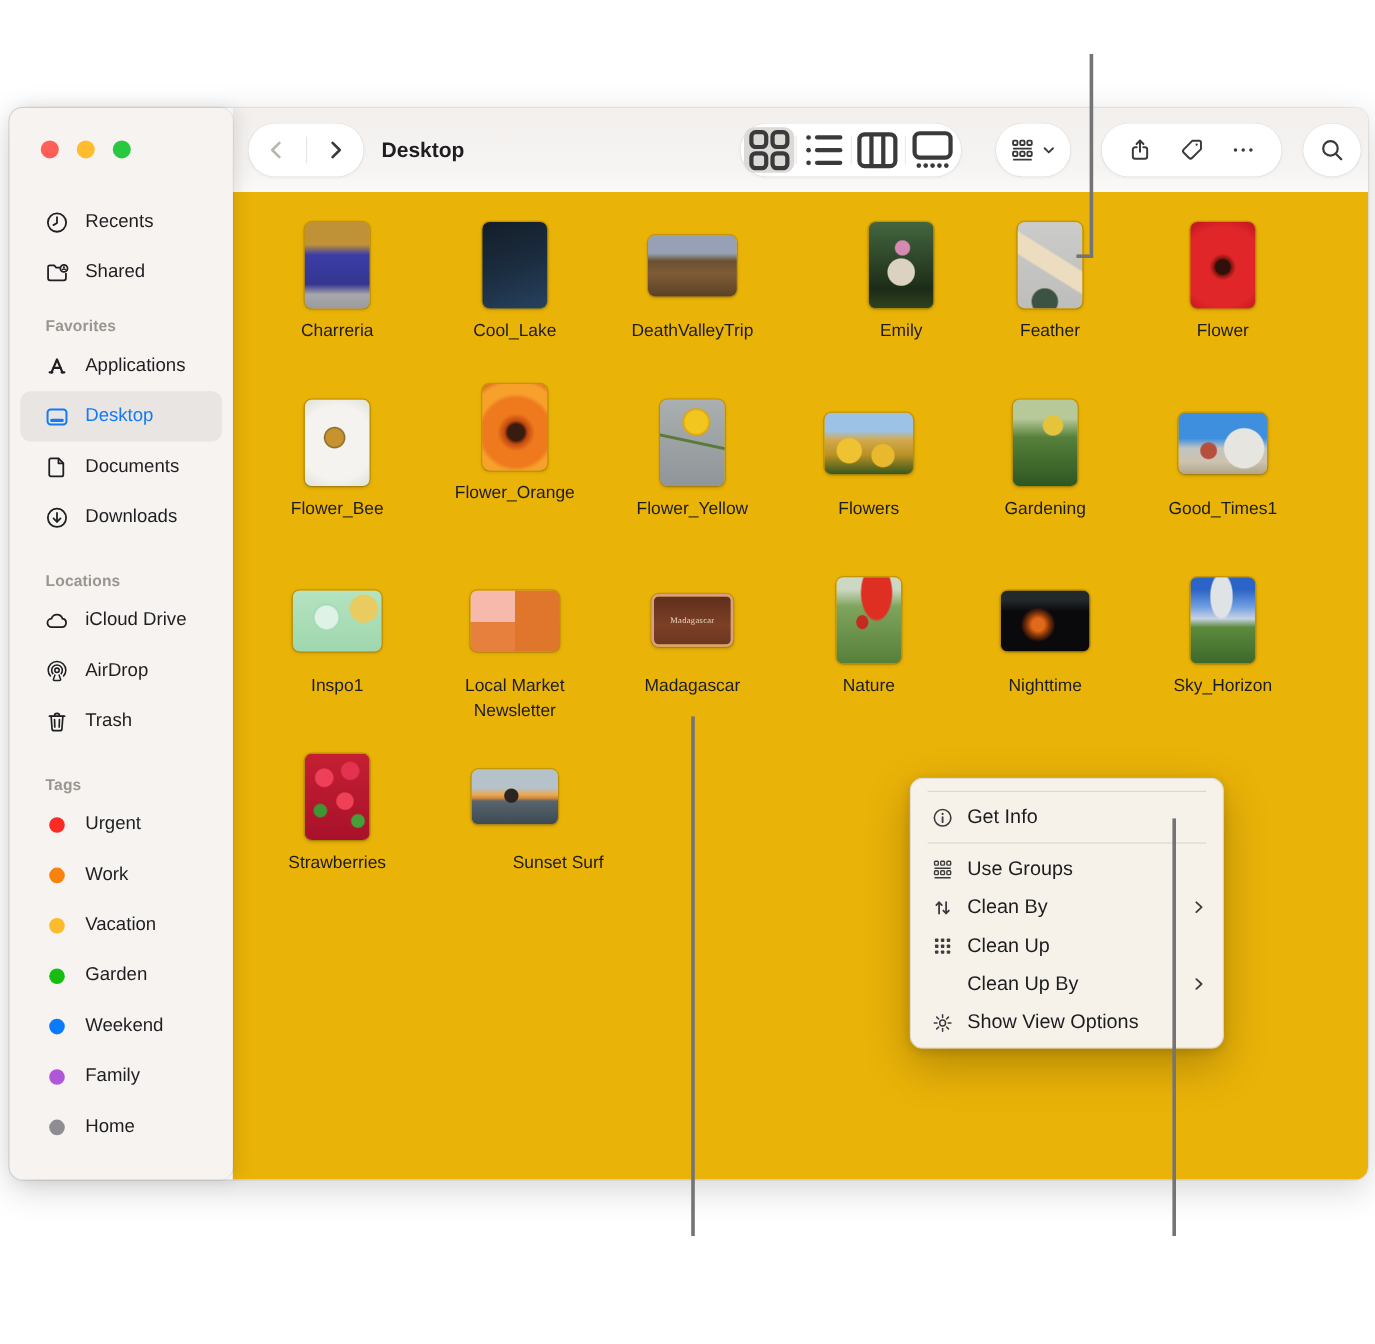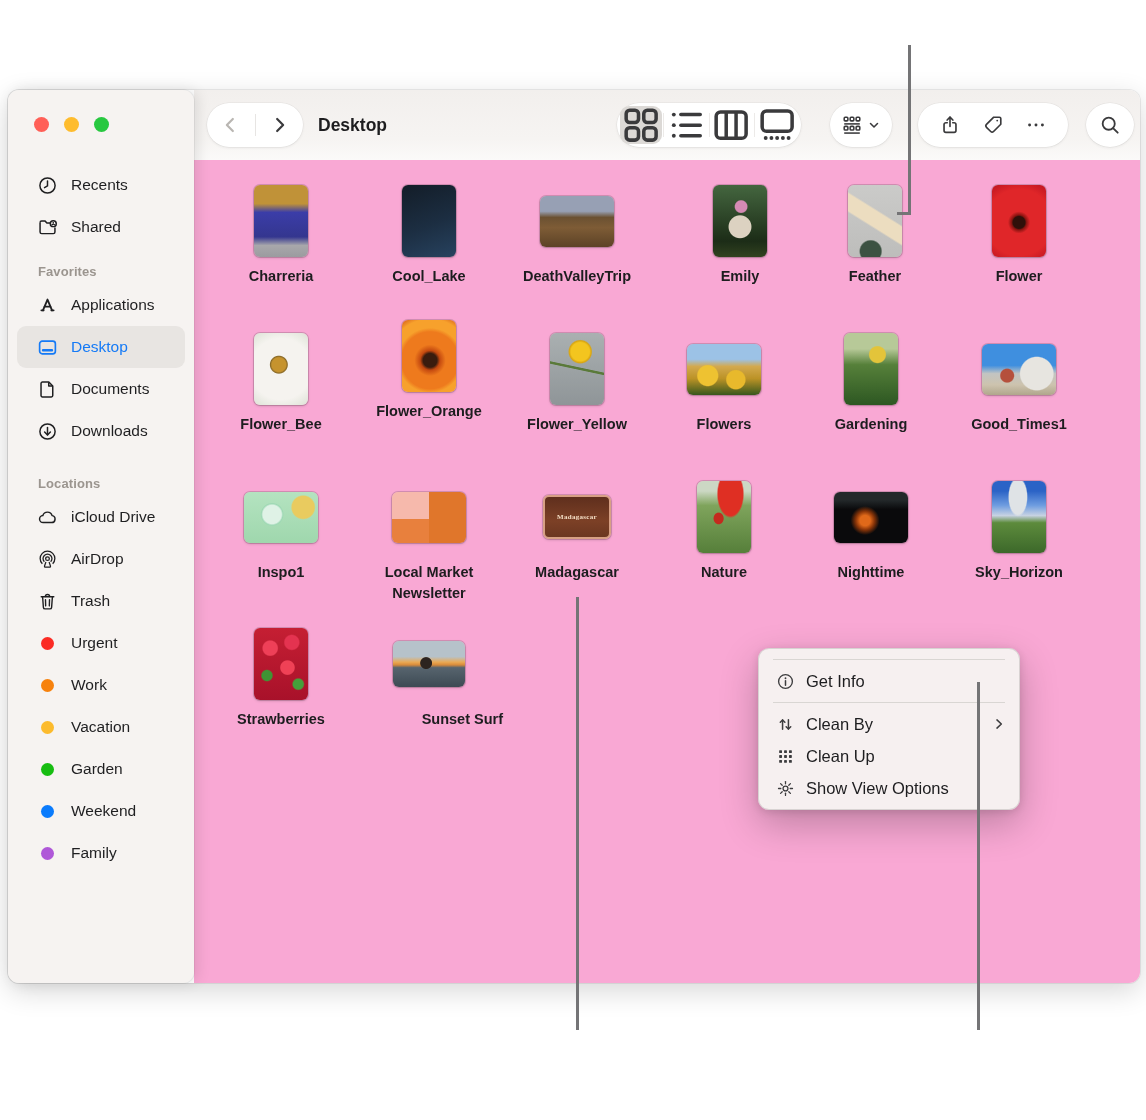--- a/index.html
+++ b/index.html
@@ -44,21 +44,21 @@
                font-size:17.5px; font-weight:700; color:#1d1d1f; }
   .seg-pill { left:423px; width:184px; padding:0 3px; }
   .seg { width:44px; height:38px; display:flex; align-items:center; justify-content:center; border-radius:9px; color:#3a3a3c; }
   .seg.selected { background:#dcd9d6; }
   .seg-sep { width:1px; height:24px; background:#eceae8; margin:0 1px; }
   .grp-pill { left:636px; width:62px; justify-content:center; gap:4px; }
   .act-pill { left:724px; width:150px; justify-content:space-evenly; }
   .search-pill { left:892px; width:48px; border-radius:50%; justify-content:center; }
 
   
-  .content { position:absolute; left:186px; top:70px; right:0; bottom:0; background:#f9a8d4; border-radius:0 0 11px 0;font-weight:bold; }
+  .content { position:absolute; left:186px; top:70px; right:0; bottom:0; background:#eab308; border-radius:0 0 11px 0; }
   .cell { position:absolute; width:148px; text-align:center; }
   .thumbbox { height:74px; display:flex; align-items:center; justify-content:center; }
   .thumb { border-radius:6px; box-shadow:0 0 0 1px rgba(0,0,0,.14), 0 1px 3px rgba(0,0,0,.18);
            display:flex; align-items:center; justify-content:center; overflow:hidden; }
   .portrait { width:54px; height:72px; }
   .landscape { width:74px; height:51px; }
   .fname { margin-top:8px; font-size:14.5px; line-height:1.45; color:#1d1d1f; }
   .thumb-text { font-family:"Liberation Serif", serif; font-size:7px; color:#f3ddc4; letter-spacing:.3px; }
 
   
@@ -262,21 +262,21 @@
             <div class="thumb portrait t1"></div>
           </div>
           <div class="fname">Cool_Lake</div>
         </div>
         <div class="cell" style="left: 309px; top: 24px;">
           <div class="thumbbox">
             <div class="thumb landscape t2"></div>
           </div>
           <div class="fname">DeathValleyTrip</div>
         </div>
-        <div class="cell" style="left: 472px; top: 24px; text-align: center;">
+        <div class="cell" style="left: 483px; top: 24px; text-align: center;">
           <div class="thumbbox">
             <div class="thumb portrait t3"></div>
           </div>
           <div class="fname">Emily</div>
         </div>
         <div class="cell" style="left: 607px; top: 24px;">
           <div class="thumbbox">
             <div class="thumb portrait t4"></div>
           </div>
           <div class="fname">Feather</div>
@@ -468,20 +468,21 @@
             <svg viewBox="0 0 24 24" fill="none" stroke="currentColor" stroke-width="1.6" stroke-linecap="round" stroke-linejoin="round">
               <path d="M4.8 6.6 H19.2"></path>
               <path d="M9.6 6.4 a2.4 2.4 0 0 1 4.8 0"></path>
               <path d="M6.4 6.6 l0.9 12.1 a1.9 1.9 0 0 0 1.9 1.75 h5.6 a1.9 1.9 0 0 0 1.9 -1.75 l0.9 -12.1"></path>
               <line x1="9.7" y1="10" x2="9.9" y2="17"></line>
               <line x1="14.3" y1="10" x2="14.1" y2="17"></line>
             </svg>
           </span>
           <span>Trash</span>
         </div>
+        <div class="section-label">Tags</div>
         <div class="side-row">
           <span class="tag-dot" style="background: rgb(251, 43, 36);"></span>
           <span>Urgent</span>
         </div>
         <div class="side-row">
           <span class="tag-dot" style="background: rgb(247, 130, 13);"></span>
           <span>Work</span>
         </div>
         <div class="side-row">
           <span class="tag-dot" style="background: rgb(252, 187, 45);"></span>
@@ -491,39 +492,58 @@
           <span class="tag-dot" style="background: rgb(23, 189, 17);"></span>
           <span>Garden</span>
         </div>
         <div class="side-row">
           <span class="tag-dot" style="background: rgb(10, 123, 252);"></span>
           <span>Weekend</span>
         </div>
         <div class="side-row">
           <span class="tag-dot" style="background: rgb(175, 87, 216);"></span>
           <span>Family</span>
+        </div>
+        <div class="side-row">
+          <span class="tag-dot" style="background: rgb(141, 141, 146);"></span>
+          <span>Home</span>
         </div>
       </div>
   </nav>
 </div>
 
 <div class="menu">
   <div id="menu-list">
       <div class="msep"></div>
       <div class="mi">
         <span class="micon">
           <svg viewBox="0 0 24 24" fill="none" stroke="currentColor" stroke-width="1.7" stroke-linecap="round">
             <circle cx="12" cy="12" r="8.7"></circle>
             <circle cx="12" cy="7.9" r="1.15" fill="currentColor" stroke="none"></circle>
             <line x1="12" y1="11.2" x2="12" y2="16.6" stroke-width="1.9"></line>
           </svg>
         </span>
         <span class="mlabel">Get Info</span>
       </div>
       <div class="msep"></div>
+      <div class="mi">
+        <span class="micon">
+          <svg viewBox="0 0 24 24" fill="none" stroke="currentColor" stroke-width="1.5">
+            <rect x="3.5" y="3.5" width="4" height="4" rx="1"></rect>
+            <rect x="10" y="3.5" width="4" height="4" rx="1"></rect>
+            <rect x="16.5" y="3.5" width="4" height="4" rx="1"></rect>
+            <line x1="3.5" y1="10.8" x2="20.5" y2="10.8"></line>
+            <rect x="3.5" y="13.5" width="4" height="4" rx="1"></rect>
+            <rect x="10" y="13.5" width="4" height="4" rx="1"></rect>
+            <rect x="16.5" y="13.5" width="4" height="4" rx="1"></rect>
+            <line x1="3.5" y1="20.8" x2="20.5" y2="20.8"></line>
+          </svg>
+        </span>
+        <span class="mlabel">Use Groups</span>
+      </div>
       <div class="mi">
         <span class="micon">
           <svg viewBox="0 0 24 24" fill="none" stroke="currentColor" stroke-width="1.9" stroke-linecap="round" stroke-linejoin="round">
             <line x1="8.3" y1="6.2" x2="8.3" y2="18"></line>
             <polyline points="5.4,9.1 8.3,6.2 11.2,9.1"></polyline>
             <line x1="15.7" y1="6" x2="15.7" y2="17.8"></line>
             <polyline points="12.8,14.9 15.7,17.8 18.6,14.9"></polyline>
           </svg>
         </span>
         <span class="mlabel">Clean By</span>
@@ -545,20 +565,29 @@
               <rect x="16.4" y="10.2" width="3.6" height="3.6" rx="0.8"></rect>
               <rect x="4" y="16.4" width="3.6" height="3.6" rx="0.8"></rect>
               <rect x="10.2" y="16.4" width="3.6" height="3.6" rx="0.8"></rect>
               <rect x="16.4" y="16.4" width="3.6" height="3.6" rx="0.8"></rect>
             </g>
           </svg>
         </span>
         <span class="mlabel">Clean Up</span>
       </div>
       <div class="mi">
+        <span class="micon"></span>
+        <span class="mlabel">Clean Up By</span>
+        <span class="chev">
+          <svg viewBox="0 0 24 24" fill="none" stroke="currentColor" stroke-width="2.6" stroke-linecap="round" stroke-linejoin="round">
+            <polyline points="8.5,5 16,12 8.5,19"></polyline>
+          </svg>
+        </span>
+      </div>
+      <div class="mi">
         <span class="micon">
           <svg viewBox="0 0 24 24" fill="none" stroke="currentColor" stroke-width="1.6" stroke-linecap="round">
             <circle cx="12" cy="12" r="3.1"></circle>
             <g>
               <line x1="12" y1="3.2" x2="12" y2="6.1"></line>
               <line x1="12" y1="17.9" x2="12" y2="20.8"></line>
               <line x1="3.2" y1="12" x2="6.1" y2="12"></line>
               <line x1="17.9" y1="12" x2="20.8" y2="12"></line>
               <line x1="5.8" y1="5.8" x2="7.85" y2="7.85"></line>
               <line x1="16.15" y1="16.15" x2="18.2" y2="18.2"></line>

